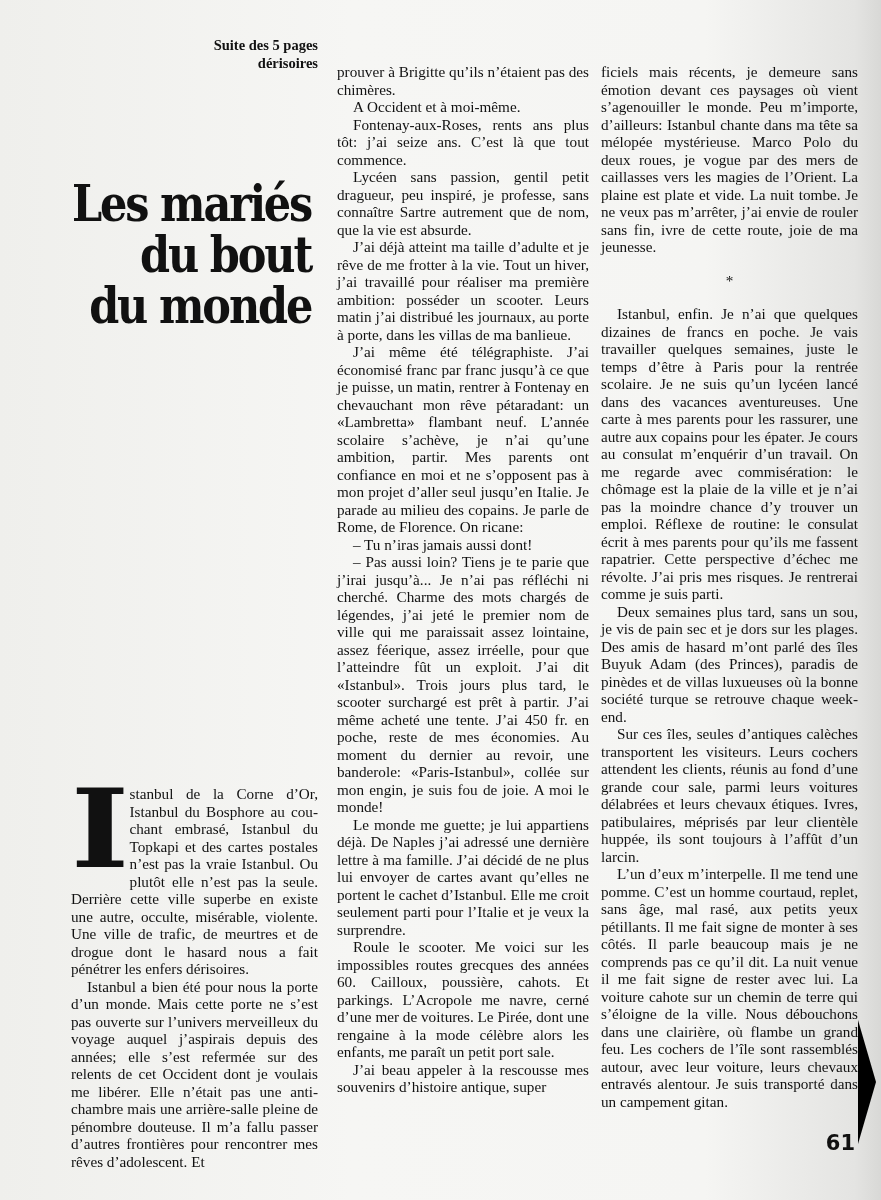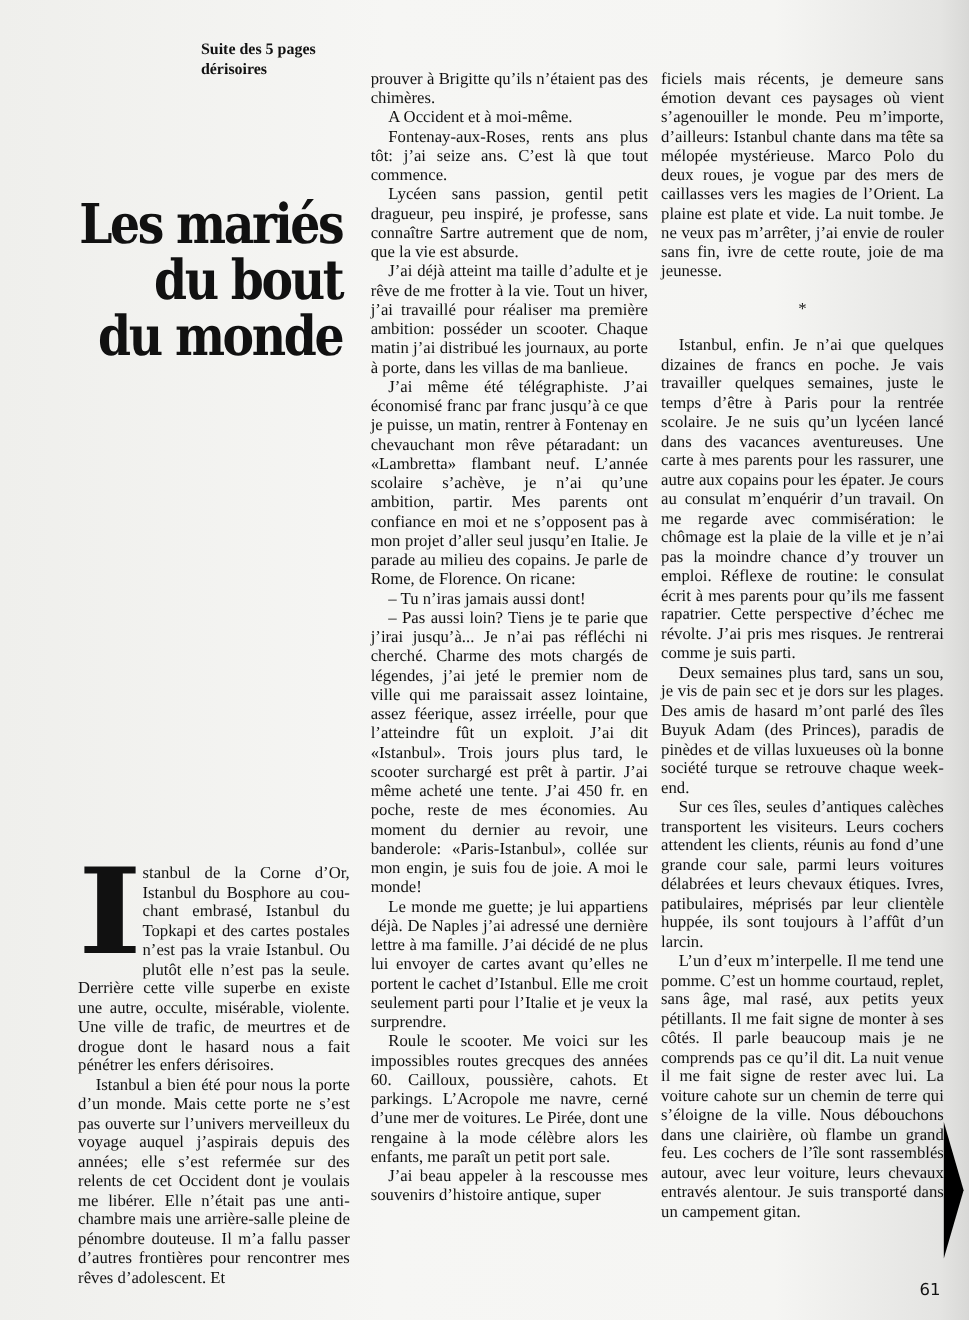--- a/index.html
+++ b/index.html
@@ -24,22 +24,22 @@
     z-index: 1;
     margin-top: 25px;
   }
   .col p { margin: 0; text-indent: 16px; }
   .col p.noindent { text-indent: 0; }
   .col1 { left: 71px; top: 760px; width: 247px; }
   .col2 { left: 337px; top: 38px; width: 252px; }
   .col3 { left: 601px; top: 38px; width: 257px; }
 
   .continued {
-    position: absolute; right: 594px; top: 36px;
-    text-align: left; font-weight: bold;
+    position: absolute; right: 563px; top: 36px;
+    text-align: right; font-weight: bold;
     font-size: 14.5px; line-height: 18px;
     z-index: 1;
   }
   .headline {
     position: absolute; right: 570px; top: 178px;
     text-align: right;
     font-family: "DejaVu Serif", serif;
     font-weight: bold;
     font-size: 50px; line-height: 51px;
     letter-spacing: -2.5px;
@@ -58,23 +58,23 @@
   .asterisk { text-align: center; text-indent: 0 !important; margin: 16px 0 !important; }
   .arrow {
     position: absolute; left: 858px; top: 1020px;
     width: 0; height: 0;
     border-top: 62px solid transparent;
     border-bottom: 62px solid transparent;
     border-left: 18px solid #000;
     z-index: 1;
   }
   .page-number {
-    position: absolute; right: 26px; top: 1163px;
-    font-family: "DejaVu Sans", sans-serif; font-weight: normal;
-    font-size: 15px;
+    position: absolute; right: 26px; top: 1131px;
+    font-family: "DejaVu Sans", sans-serif; font-weight: bold;
+    font-size: 21px;
     z-index: 1;
   }
 </style>
 </head>
 <body>
 
 <div class="page-shade"></div>
 
 <div class="continued">
   <div>Suite des 5 pages</div>
@@ -90,21 +90,21 @@
 <div class="col col1">
   <p class="noindent"><span class="dropcap">I</span><span>stanbul de la Corne d’Or, Istanbul du Bosphore au cou­chant embrasé, Istanbul du Topkapi et des cartes postales n’est pas la vraie Istanbul. Ou plutôt elle n’est pas la seule. Derrière cette ville superbe en existe une autre, occulte, misérable, violente. Une ville de trafic, de meurtres et de drogue dont le hasard nous a fait pénétrer les enfers dérisoires.</span></p>
   <p>Istanbul a bien été pour nous la porte d’un monde. Mais cette porte ne s’est pas ouverte sur l’univers merveil­leux du voyage auquel j’aspirais depuis des années; elle s’est refermée sur des relents de cet Occident dont je voulais me libérer. Elle n’était pas une anti­chambre mais une arrière-salle pleine de pénombre douteuse. Il m’a fallu passer d’autres frontières pour ren­contrer mes rêves d’adolescent. Et</p>
 </div>
 
 <div class="col col2">
   <p class="noindent">prouver à Brigitte qu’ils n’étaient pas des chimères.</p>
   <p>A Occident et à moi-même.</p>
   <p>Fontenay-aux-Roses, rents ans plus tôt: j’ai seize ans. C’est là que tout commence.</p>
   <p>Lycéen sans passion, gentil petit dragueur, peu inspiré, je professe, sans connaître Sartre autrement que de nom, que la vie est absurde.</p>
-  <p>J’ai déjà atteint ma taille d’adulte et je rêve de me frotter à la vie. Tout un hiver, j’ai travaillé pour réaliser ma première ambition: posséder un scooter. Chaque matin j’ai distribué les journaux, au porte à porte, dans les villas de ma banlieue.</p>
+  <p>J’ai déjà atteint ma taille d’adulte et je rêve de me frotter à la vie. Tout un hiver, j’ai travaillé pour réaliser ma première ambition: posséder un scooter. Leurs matin j’ai distribué les journaux, au porte à porte, dans les villas de ma banlieue.</p>
   <p>J’ai même été télégraphiste. J’ai économisé franc par franc jusqu’à ce que je puisse, un matin, rentrer à Fontenay en chevauchant mon rêve pétaradant: un «Lambretta» flambant neuf. L’année scolaire s’achève, je n’ai qu’une ambition, partir. Mes parents ont confiance en moi et ne s’opposent pas à mon projet d’aller seul jusqu’en Italie. Je parade au milieu des copains. Je parle de Rome, de Florence. On ricane:</p>
   <p>– Tu n’iras jamais aussi dont!</p>
   <p>– Pas aussi loin? Tiens je te parie que j’irai jusqu’à... Je n’ai pas réfléchi ni cherché. Charme des mots chargés de légendes, j’ai jeté le premier nom de ville qui me paraissait assez loin­taine, assez féerique, assez irréelle, pour que l’atteindre fût un exploit. J’ai dit «Istanbul». Trois jours plus tard, le scooter surchargé est prêt à partir. J’ai même acheté une tente. J’ai 450 fr. en poche, reste de mes économies. Au moment du dernier au revoir, une banderole: «Paris-Istan­bul», collée sur mon engin, je suis fou de joie. A moi le monde!</p>
   <p>Le monde me guette; je lui appar­tiens déjà. De Naples j’ai adressé une dernière lettre à ma famille. J’ai déci­dé de ne plus lui envoyer de cartes avant qu’elles ne portent le cachet d’Istanbul. Elle me croit seulement parti pour l’Italie et je veux la sur­prendre.</p>
   <p>Roule le scooter. Me voici sur les impossibles routes grecques des années 60. Cailloux, poussière, cahots. Et parkings. L’Acropole me navre, cerné d’une mer de voitures. Le Pirée, dont une rengaine à la mode célèbre alors les enfants, me paraît un petit port sale.</p>
   <p>J’ai beau appeler à la rescousse mes souvenirs d’histoire antique, super­</p>
 </div>
 
 <div class="col col3">
   <p class="noindent">ficiels mais récents, je demeure sans émotion devant ces paysages où vient s’agenouiller le monde. Peu m’im­porte, d’ailleurs: Istanbul chante dans ma tête sa mélopée mystérieuse. Marco Polo du deux roues, je vogue par des mers de caillasses vers les magies de l’Orient. La plaine est plate et vide. La nuit tombe. Je ne veux pas m’arrêter, j’ai envie de rouler sans fin, ivre de cette route, joie de ma jeu­nesse.</p>

